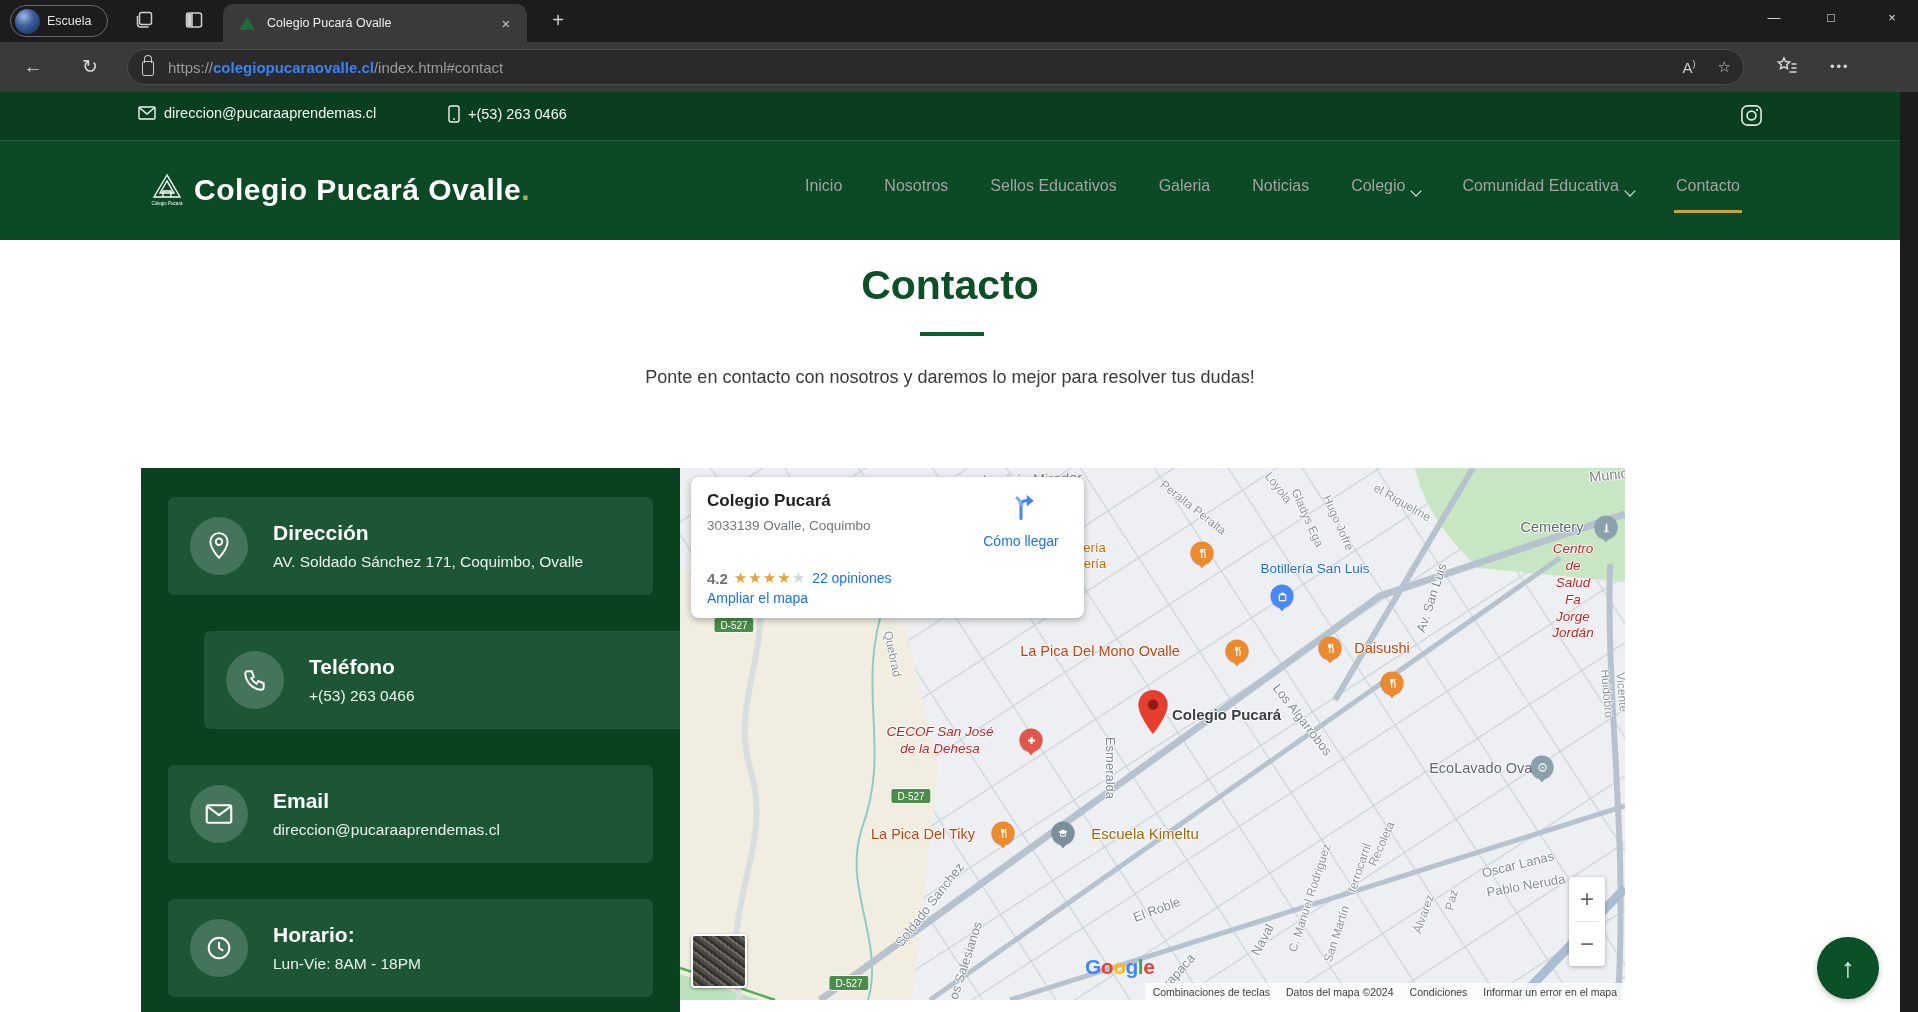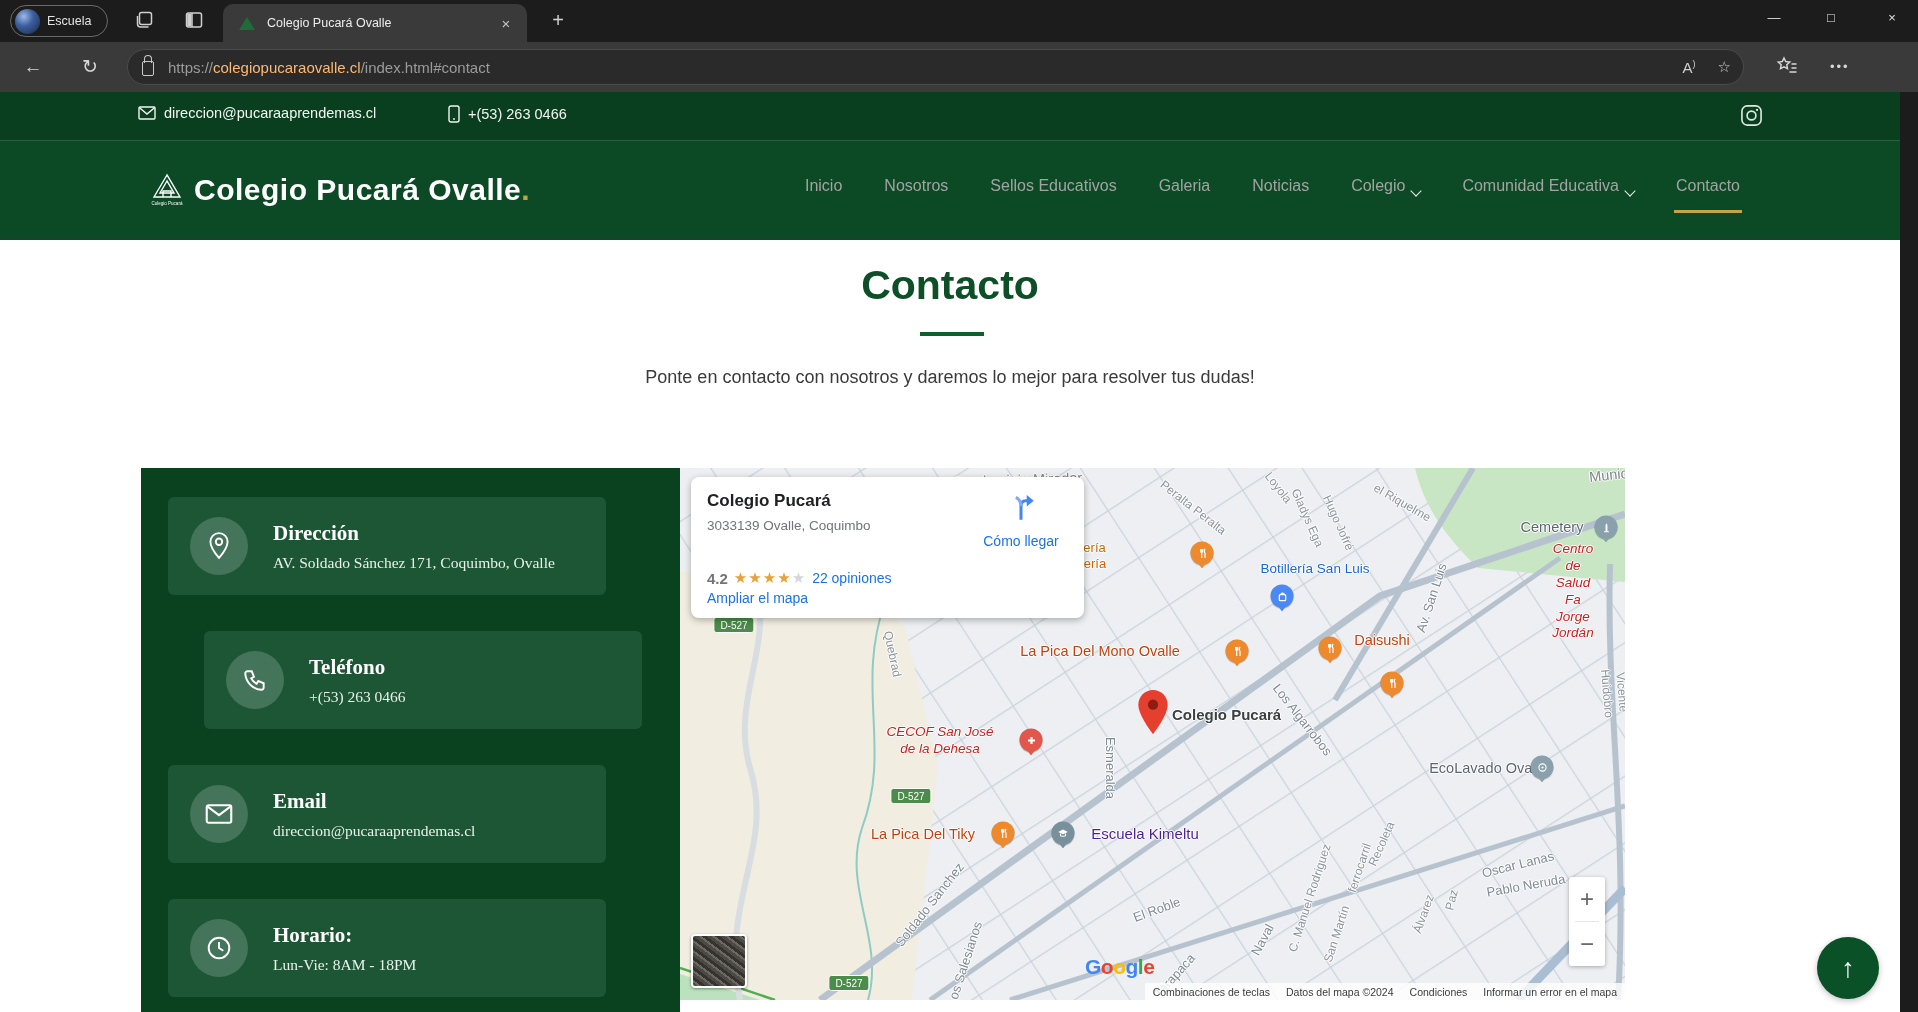--- a/index.html
+++ b/index.html
@@ -32,21 +32,21 @@
   .toolbar { position:absolute; left:0; top:42px; width:1918px; height:50px; background:#3a3a3a; }
   .nav-btn { position:absolute; top:11px; width:28px; height:28px; color:#d6d6d6; font-size:19px;
              text-align:center; line-height:28px; }
   .btn-back { left:19px; } .btn-reload { left:76px; }
   .addressbar { position:absolute; left:127px; top:7px; width:1617px; height:36px; background:#2a2a2a;
                 border:1px solid #4b4b4b; border-radius:18px; display:flex; align-items:center; padding:0 12px 0 14px; }
   .lock-icon { width:12px; height:15px; border:1.6px solid #c9c9c9; border-radius:2px; position:relative; margin-right:14px; margin-top:3px;}
   .lock-icon:before { content:""; position:absolute; left:1px; top:-7px; width:6px; height:7px;
                       border:1.6px solid #c9c9c9; border-bottom:none; border-radius:5px 5px 0 0; }
   .url { font-size:15px; color:#9b9b9b; white-space:nowrap; flex:1; }
-  .url .domain { color:#fdba74; }
+  .url .domain { color:#3b82f6;font-weight:bold; }
   .bar-tool { color:#cfcfcf; font-size:15px; margin-left:22px; }
   .readaloud sup { font-size:9px; }
   .toolbar-right-icon { position:absolute; top:13px; color:#d6d6d6; }
   .fav-collections { left:1776px; }
   .ellipsis { left:1830px; letter-spacing:2px; font-size:13px; color:#d6d6d6; top:17px; position:absolute;}
   .copilot { left:1882px; top:12px; width:25px; height:25px; border-radius:50%;
              background:conic-gradient(from 210deg,#5d8bff,#b76ee0,#ff7d6b,#ffc06b,#6fe0c0,#5d8bff); }
 
   
   .page { position:absolute; left:0; top:92px; width:1900px; height:920px; background:#ffffff; overflow:hidden; }
@@ -70,40 +70,40 @@
   .caret { width:8px; height:8px; border-right:1.8px solid #e9eee9; border-bottom:1.8px solid #e9eee9;
            transform:rotate(45deg); margin-top:-4px; }
 
   .hero-title { position:absolute; left:0; top:170px; width:1900px; text-align:center; font-size:41px;
                 font-weight:bold; color:#0d4f26; }
   .hero-divider { position:absolute; left:920px; top:240px; width:64px; height:4px; background:#0d5f2c; }
   .hero-subtitle { position:absolute; left:0; top:275px; width:1900px; text-align:center; font-size:18px; color:#3a3a3a; }
 
   
   .contact-panel { position:absolute; left:141px; top:376px; width:539px; height:600px; background:#0a4220; }
-  .contact-card { position:absolute; left:27px; width:438px; height:98px; background:#1c5634; border-radius:6px;
-                  display:flex; align-items:center; padding-left:22px; gap:25px;font-family:Liberation Serif, serif; }
+  .contact-card { position:absolute; left:27px; width:485px; height:98px; background:#1c5634; border-radius:6px;
+                  display:flex; align-items:center; padding-left:22px; gap:25px; }
   .card-icon { width:58px; height:58px; border-radius:50%; background:#44745a; display:flex;
                align-items:center; justify-content:center; flex:0 0 58px; }
   .card-title { color:#ffffff; font-size:21px; font-weight:bold; margin-bottom:8px; }
   .card-text { color:#e9f1ec; font-size:15.5px; }
 
   
   .map { position:absolute; left:680px; top:376px; width:945px; height:532px; background:#edeff2; overflow:hidden; }
   .roads { position:absolute; left:0; top:0; }
   .maplabel { position:absolute; white-space:pre-line; transform-origin:center; text-align:center; line-height:1.25; }
   .lab-area   { color:#80868b; font-size:14.5px; }
   .lab-street { color:#8a939b; font-size:12px; }
   .lab-street-lg { color:#7f8a93; font-size:13px; }
   .lab-poi-orange { color:#c66900; font-size:13px; }
   .lab-poi-orange-lg { color:#c2410c; font-size:14.5px; }
   .lab-poi-blue { color:#1967d2; font-size:13.5px; }
   .lab-poi-red { color:#c5221f; font-size:13.5px;font-style:italic; }
   .lab-poi-gray-lg { color:#5b6770; font-size:14.5px; }
-  .lab-poi-dark { color:#4c1d95; font-size:15px; }
+  .lab-poi-dark { color:#a16207; font-size:15px; }
   .maplabel, .marker-label { text-shadow:-1px 0 #fff,1px 0 #fff,0 -1px #fff,0 1px #fff; }
 
   .poi { position:absolute; width:23px; height:23px; border-radius:50%; display:flex; align-items:center;
          justify-content:center; transform:translate(-50%,-50%); box-shadow:0 1px 1px rgba(0,0,0,.3); }
   .poi:after { content:""; position:absolute; bottom:-4px; left:50%; transform:translateX(-50%);
                width:9px; height:6px; clip-path:polygon(0 0,100% 0,50% 100%); background:inherit; }
   .poi-orange { background:#ed8a2e; } .poi-blue { background:#4a89f3; } .poi-red { background:#e1574c; }
   .poi-gray { background:#8aa0ac; } .poi-slate { background:#78909c; }
 
   .route-badge { position:absolute; transform:translate(-50%,-50%); background:#4c8c4a; color:#fff;
@@ -349,21 +349,21 @@
           <span class="maplabel lab-street" style="left: 658px; top: 55px; transform: translate(-50%, -50%) rotate(66deg);">Hugo Jofré</span>
           <span class="maplabel lab-street" style="left: 722px; top: 35px; transform: translate(-50%, -50%) rotate(30deg);">el Riquelme</span>
           <span class="maplabel lab-poi-gray-lg" style="left: 872px; top: 59px; transform: translate(-50%, -50%) rotate(0deg);">Cemetery</span>
           <span class="maplabel lab-poi-orange" style="left: 390px; top: 88px; transform: translate(-50%, -50%) rotate(0deg);">is Pastelería
 &amp; Panadería</span>
           <span class="maplabel lab-poi-blue" style="left: 635px; top: 101px; transform: translate(-50%, -50%) rotate(0deg);">Botillería San Luis</span>
           <span class="maplabel lab-poi-red" style="left: 893px; top: 124px; transform: translate(-50%, -50%) rotate(0deg);">Centro de Salud Fa
 Jorge Jordán</span>
           <span class="maplabel lab-street-lg" style="left: 752px; top: 130px; transform: translate(-50%, -50%) rotate(-72deg);">Av. San Luis</span>
           <span class="maplabel lab-poi-orange-lg" style="left: 420px; top: 183px; transform: translate(-50%, -50%) rotate(0deg);">La Pica Del Mono Ovalle</span>
-          <span class="maplabel lab-poi-orange-lg" style="left: 702px; top: 172px; transform: translate(-50%, -50%) rotate(0deg); text-align: right;">Daisushi</span>
+          <span class="maplabel lab-poi-orange-lg" style="left: 702px; top: 180px; transform: translate(-50%, -50%) rotate(0deg); text-align: right;">Daisushi</span>
           <span class="maplabel lab-poi-red" style="left: 260px; top: 273px; transform: translate(-50%, -50%) rotate(0deg);">CECOF San José
 de la Dehesa</span>
           <span class="maplabel lab-street-lg" style="left: 430px; top: 300px; transform: translate(-50%, -50%) rotate(90deg);">Esmeralda</span>
           <span class="maplabel lab-street-lg" style="left: 622px; top: 252px; transform: translate(-50%, -50%) rotate(52deg);">Los Algarrobos</span>
           <span class="maplabel lab-street" style="left: 212px; top: 186px; transform: translate(-50%, -50%) rotate(78deg);">Quebrad</span>
           <span class="maplabel lab-poi-gray-lg" style="left: 808px; top: 300px; transform: translate(-50%, -50%) rotate(0deg);">EcoLavado Ovalle</span>
           <span class="maplabel lab-poi-orange-lg" style="left: 243px; top: 366px; transform: translate(-50%, -50%) rotate(0deg);">La Pica Del Tiky</span>
           <span class="maplabel lab-poi-dark" style="left: 465px; top: 366px; transform: translate(-50%, -50%) rotate(0deg);">Escuela Kimeltu</span>
           <span class="maplabel lab-street-lg" style="left: 250px; top: 437px; transform: translate(-50%, -50%) rotate(-52deg);">Soldado Sanchez</span>
           <span class="maplabel lab-street-lg" style="left: 285px; top: 496px; transform: translate(-50%, -50%) rotate(-72deg);">Los Salesianos</span>

